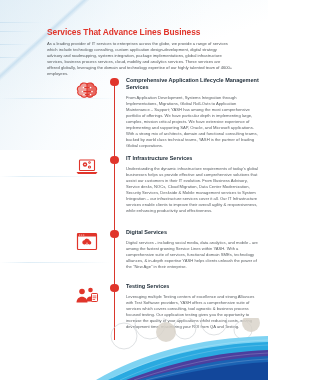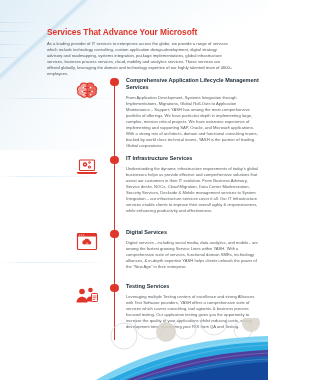--- a/index.html
+++ b/index.html
@@ -142,21 +142,21 @@
   <div class="bg-diag"></div>
   <div class="bg-streak" style="left:0; top:22px; width:58px;"></div>
   <div class="bg-streak" style="left:0; top:31px; width:46px;"></div>
   <div class="bg-streak" style="left:0; top:44px; width:40px;"></div>
   <div class="bg-streak" style="left:0; top:57px; width:34px;"></div>
   <div class="bg-faint-line" style="left:0; top:98px; width:120px;"></div>
   <div class="bg-faint-line" style="left:0; top:176px; width:96px;"></div>
   <div class="bg-faint-line" style="left:0; top:262px; width:110px;"></div>
 
   <div class="header">
-    <div class="page-title">Services That Advance Your Microsoft</div>
+    <div class="page-title">Services That Advance Lines Business</div>
     <div class="intro">As a leading provider of IT services to enterprises across the globe, we provide a range of services which include technology consulting, custom application design-development, digital strategy advisory and roadmapping, systems integration, package implementations, global infrastructure services, business process services, cloud, mobility and analytics services. These services are offered globally, leveraging the domain and technology expertise of our highly talented team of 4600+ employees.</div>
   </div>
 
   <div class="timeline-line"></div>
   <div class="tl-dot" style="top:78px;"></div>
   <div class="tl-dot" style="top:156px;"></div>
   <div class="tl-dot" style="top:230px;"></div>
   <div class="tl-dot" style="top:284px;"></div>
 
   <div class="icon-box" style="left:70px; top:76px;">

